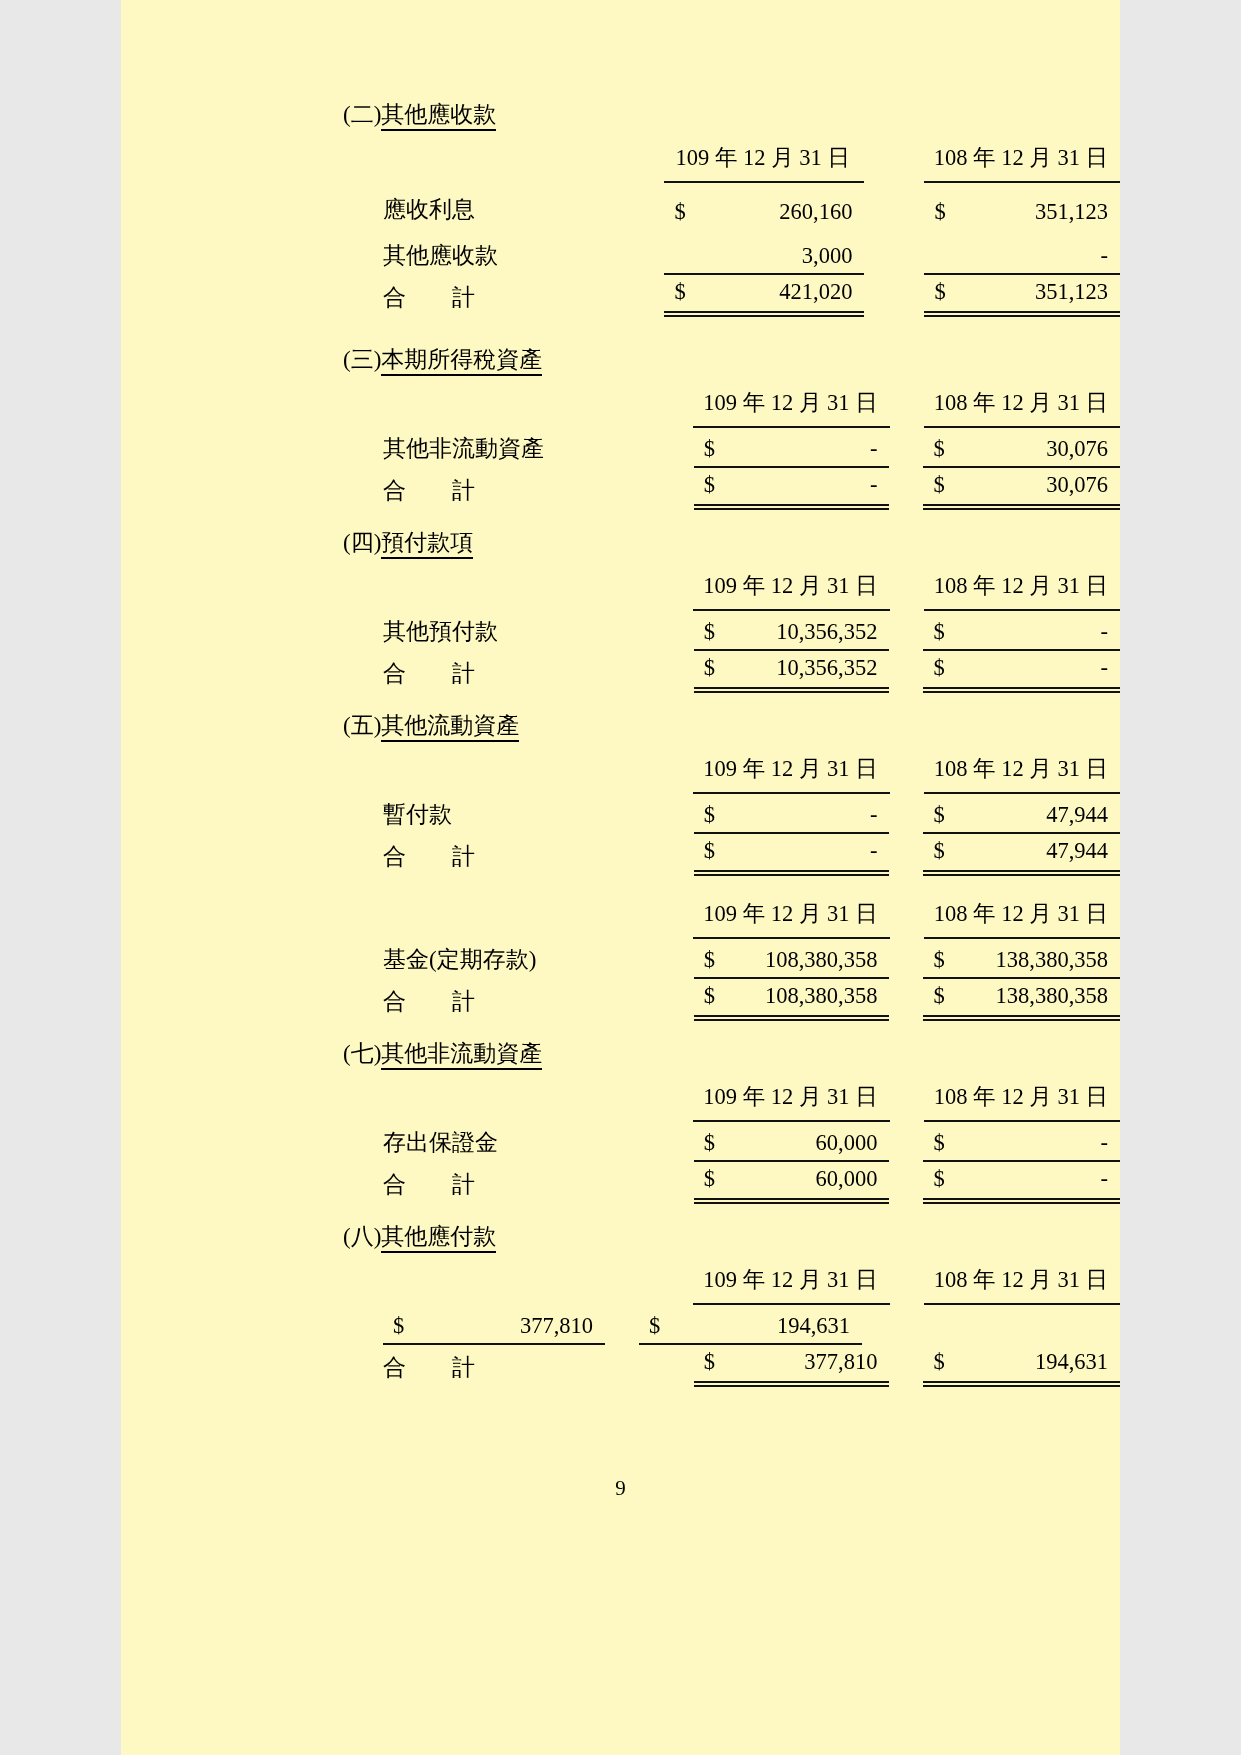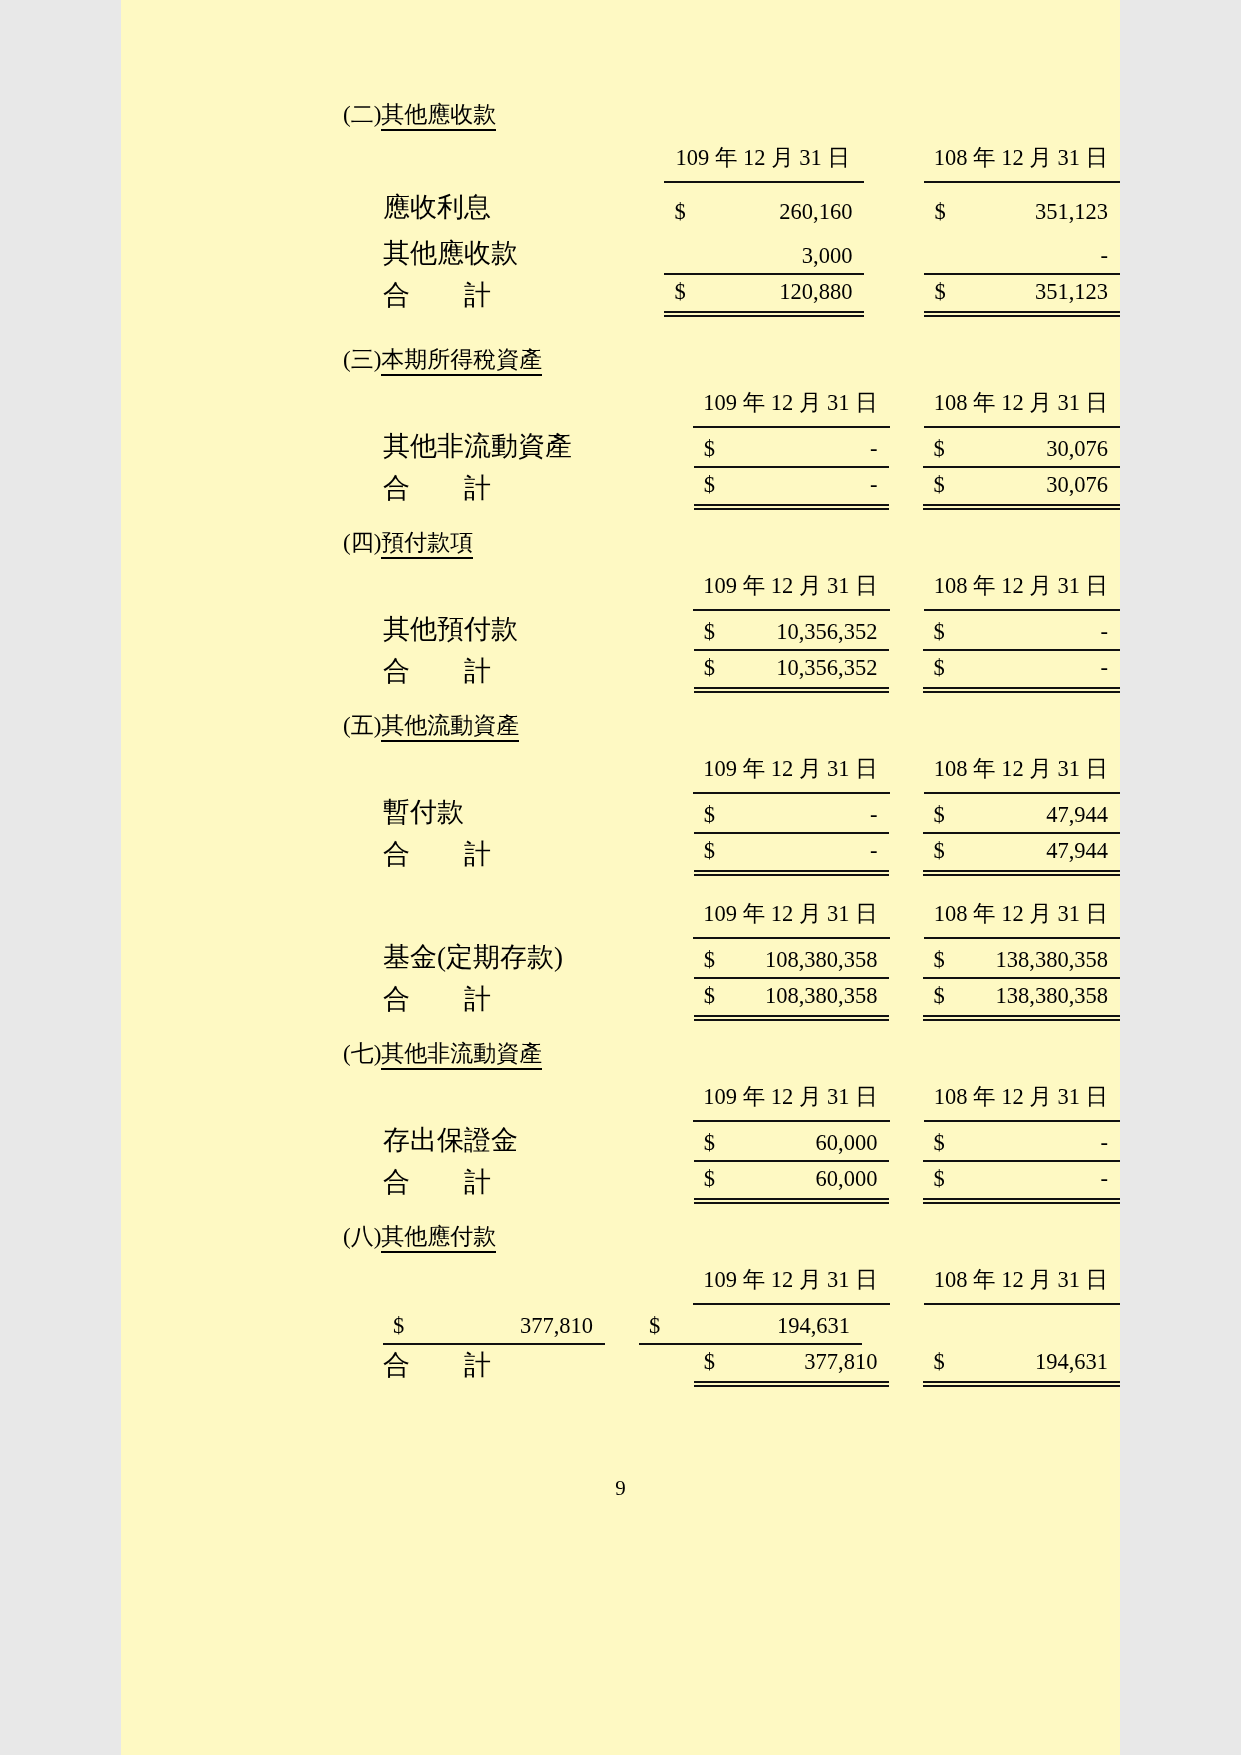--- a/index.html
+++ b/index.html
@@ -31,21 +31,21 @@
 
   .fin-table { margin-left:262px; font-size:22.5px; }
 
   .trow { display:flex; align-items:flex-end; }
 
   .cell.label {
     width:358px;
     box-sizing:border-box;
     padding-bottom:4px;
     white-space:nowrap;
-    font-size:27px;
+    font-size:23px;
   }
   .first .cell.label { width:321px; }
 
   .cell.col {
     width:222px;
     box-sizing:border-box;
     display:flex;
     justify-content:space-between;
     align-items:flex-end;
     padding:0 12px 4px 10px;
@@ -120,21 +120,21 @@
     <div class="cell col col2">
       <span class="dollar"></span>
       <span class="val">-</span>
     </div>
   </div>
 
   <div class="trow total">
     <div class="cell label">合　　計</div>
     <div class="cell col">
       <span class="dollar">$</span>
-      <span class="val">120,880</span>
+      <span class="val">421,020</span>
     </div>
     <div class="cell col col2">
       <span class="dollar">$</span>
       <span class="val">351,123</span>
     </div>
   </div>
 </div>
     </div>
   </section>
 

